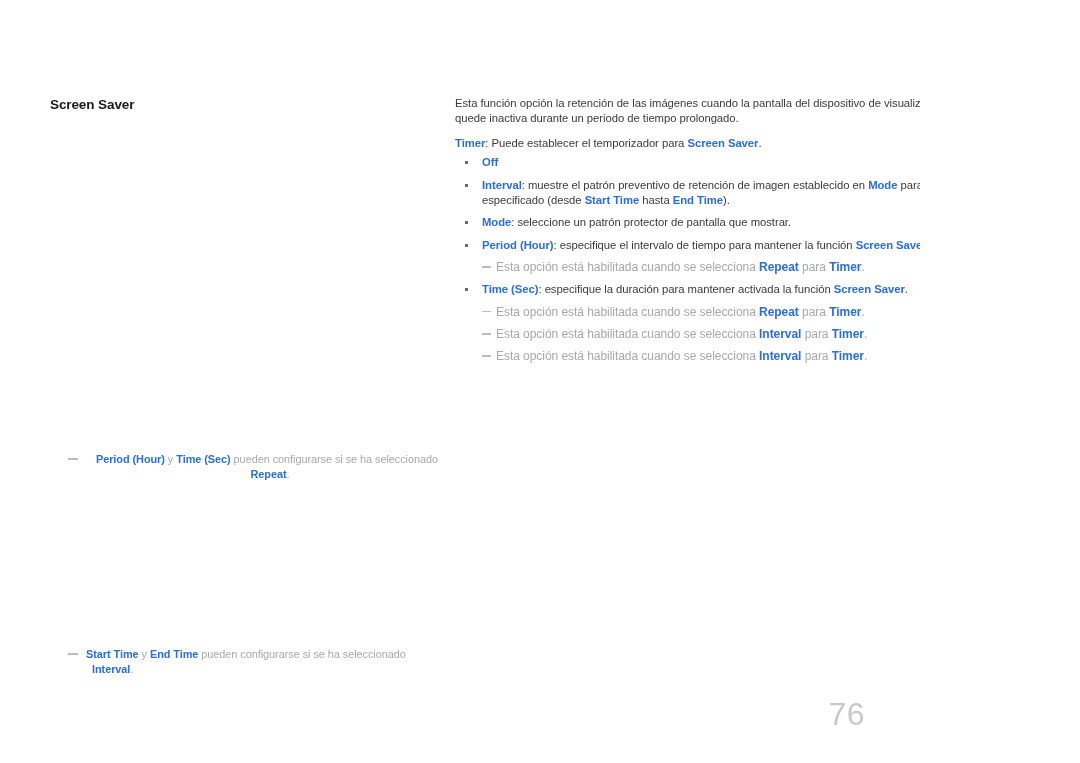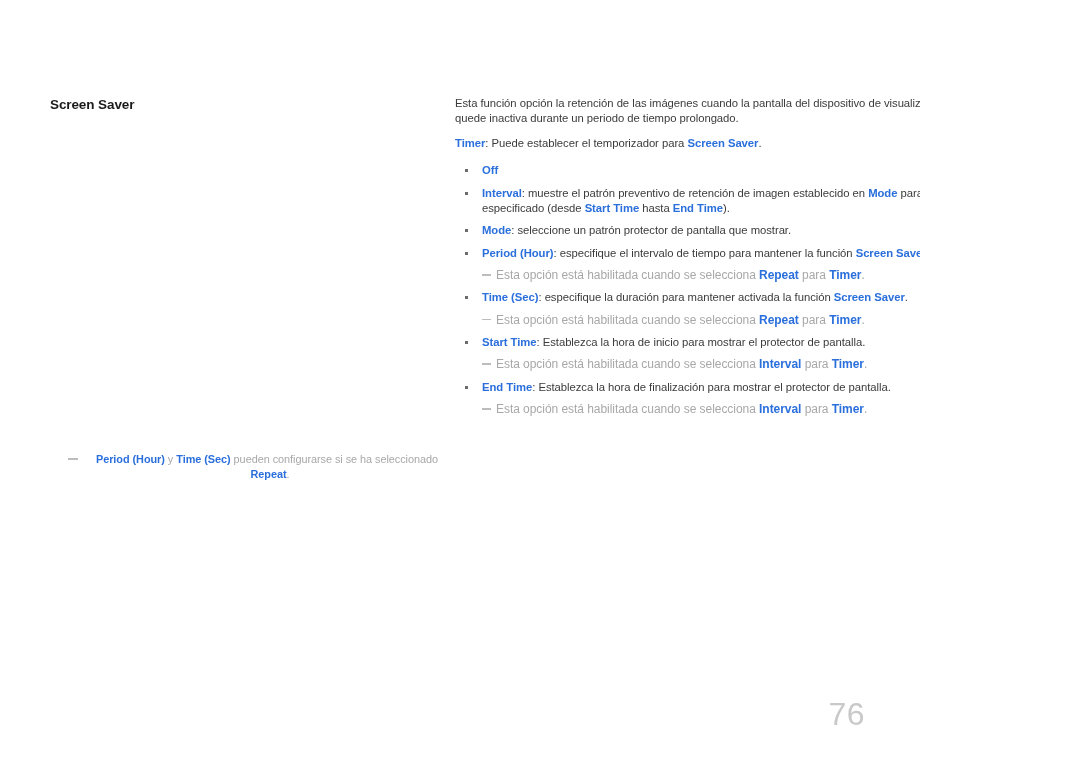--- a/index.html
+++ b/index.html
@@ -53,21 +53,21 @@
     width: 580px;
   }
 
   p.para {
     margin: 0 0 9px 0;
     font-size: 11.3px;
     line-height: 15.4px;
     color: #3b3b3b;
     letter-spacing: -0.05px;
   }
-  p.para.tight { margin-bottom: 12px; }
+  p.para.tight { margin-bottom: 4px; }
 
   
   .bullet-row {
     position: relative;
     padding-left: 27px;
     margin-bottom: 7px;
     font-size: 11.3px;
     line-height: 15.4px;
     color: #3b3b3b;
     letter-spacing: -0.05px;
@@ -182,45 +182,43 @@
     <div class="bullet-row">
       <span class="sq"></span>
       <b class="k">Time (Sec)</b><span>: </span><span>especifique la duración para mantener activada la función </span><b class="k">Screen Saver</b><span>.</span>
     </div>
 
     <div class="note-row">
       <span class="dash"></span>
       <span>Esta opción está habilitada cuando se selecciona </span><b class="k">Repeat</b><span> para </span><b class="k">Timer</b><span>.</span>
     </div>
 
-    <div class="bullet-row">
-      <span class="sq"></span>
-      <b class="k">Start Time</b><span>: </span><span>Establezca la hora de inicio para mostrar el protector de pantalla.</span>
-    </div>
 
     <div class="note-row">
       <span class="dash"></span>
       <span>Esta opción está habilitada cuando se selecciona </span><b class="k">Interval</b><span> para </span><b class="k">Timer</b><span>.</span>
     </div>
 
-    <div class="bullet-row">
-      <span class="sq"></span>
-      <b class="k">End Time</b><span>: </span><span>Establezca la hora de finalización para mostrar el protector de pantalla.</span>
-    </div>
 
     <div class="note-row">
       <span class="dash"></span>
       <span>Esta opción está habilitada cuando se selecciona </span><b class="k">Interval</b><span> para </span><b class="k">Timer</b><span>.</span>
     </div>
 
   </div>
 
   <div class="left-notes note-a">
     <div class="lnote">
       <span class="dash"></span>
       <b class="k">Period (Hour)</b><span> y </span><b class="k">Time (Sec)</b><span> pueden configurarse si se ha seleccionado</span><span class="cont"><b class="k">Repeat</b><span>.</span></span>
     </div>
   </div>
 
+  <div class="left-notes note-b">
+    <div class="lnote">
+      <span class="dash"></span>
+      <b class="k">Start Time</b><span> y </span><b class="k">End Time</b><span> pueden configurarse si se ha seleccionado</span><span class="cont"><b class="k">Interval</b><span>.</span></span>
+    </div>
+  </div>
 
   <div class="page-number">76</div>
 
 </div>
 
 </body></html>

